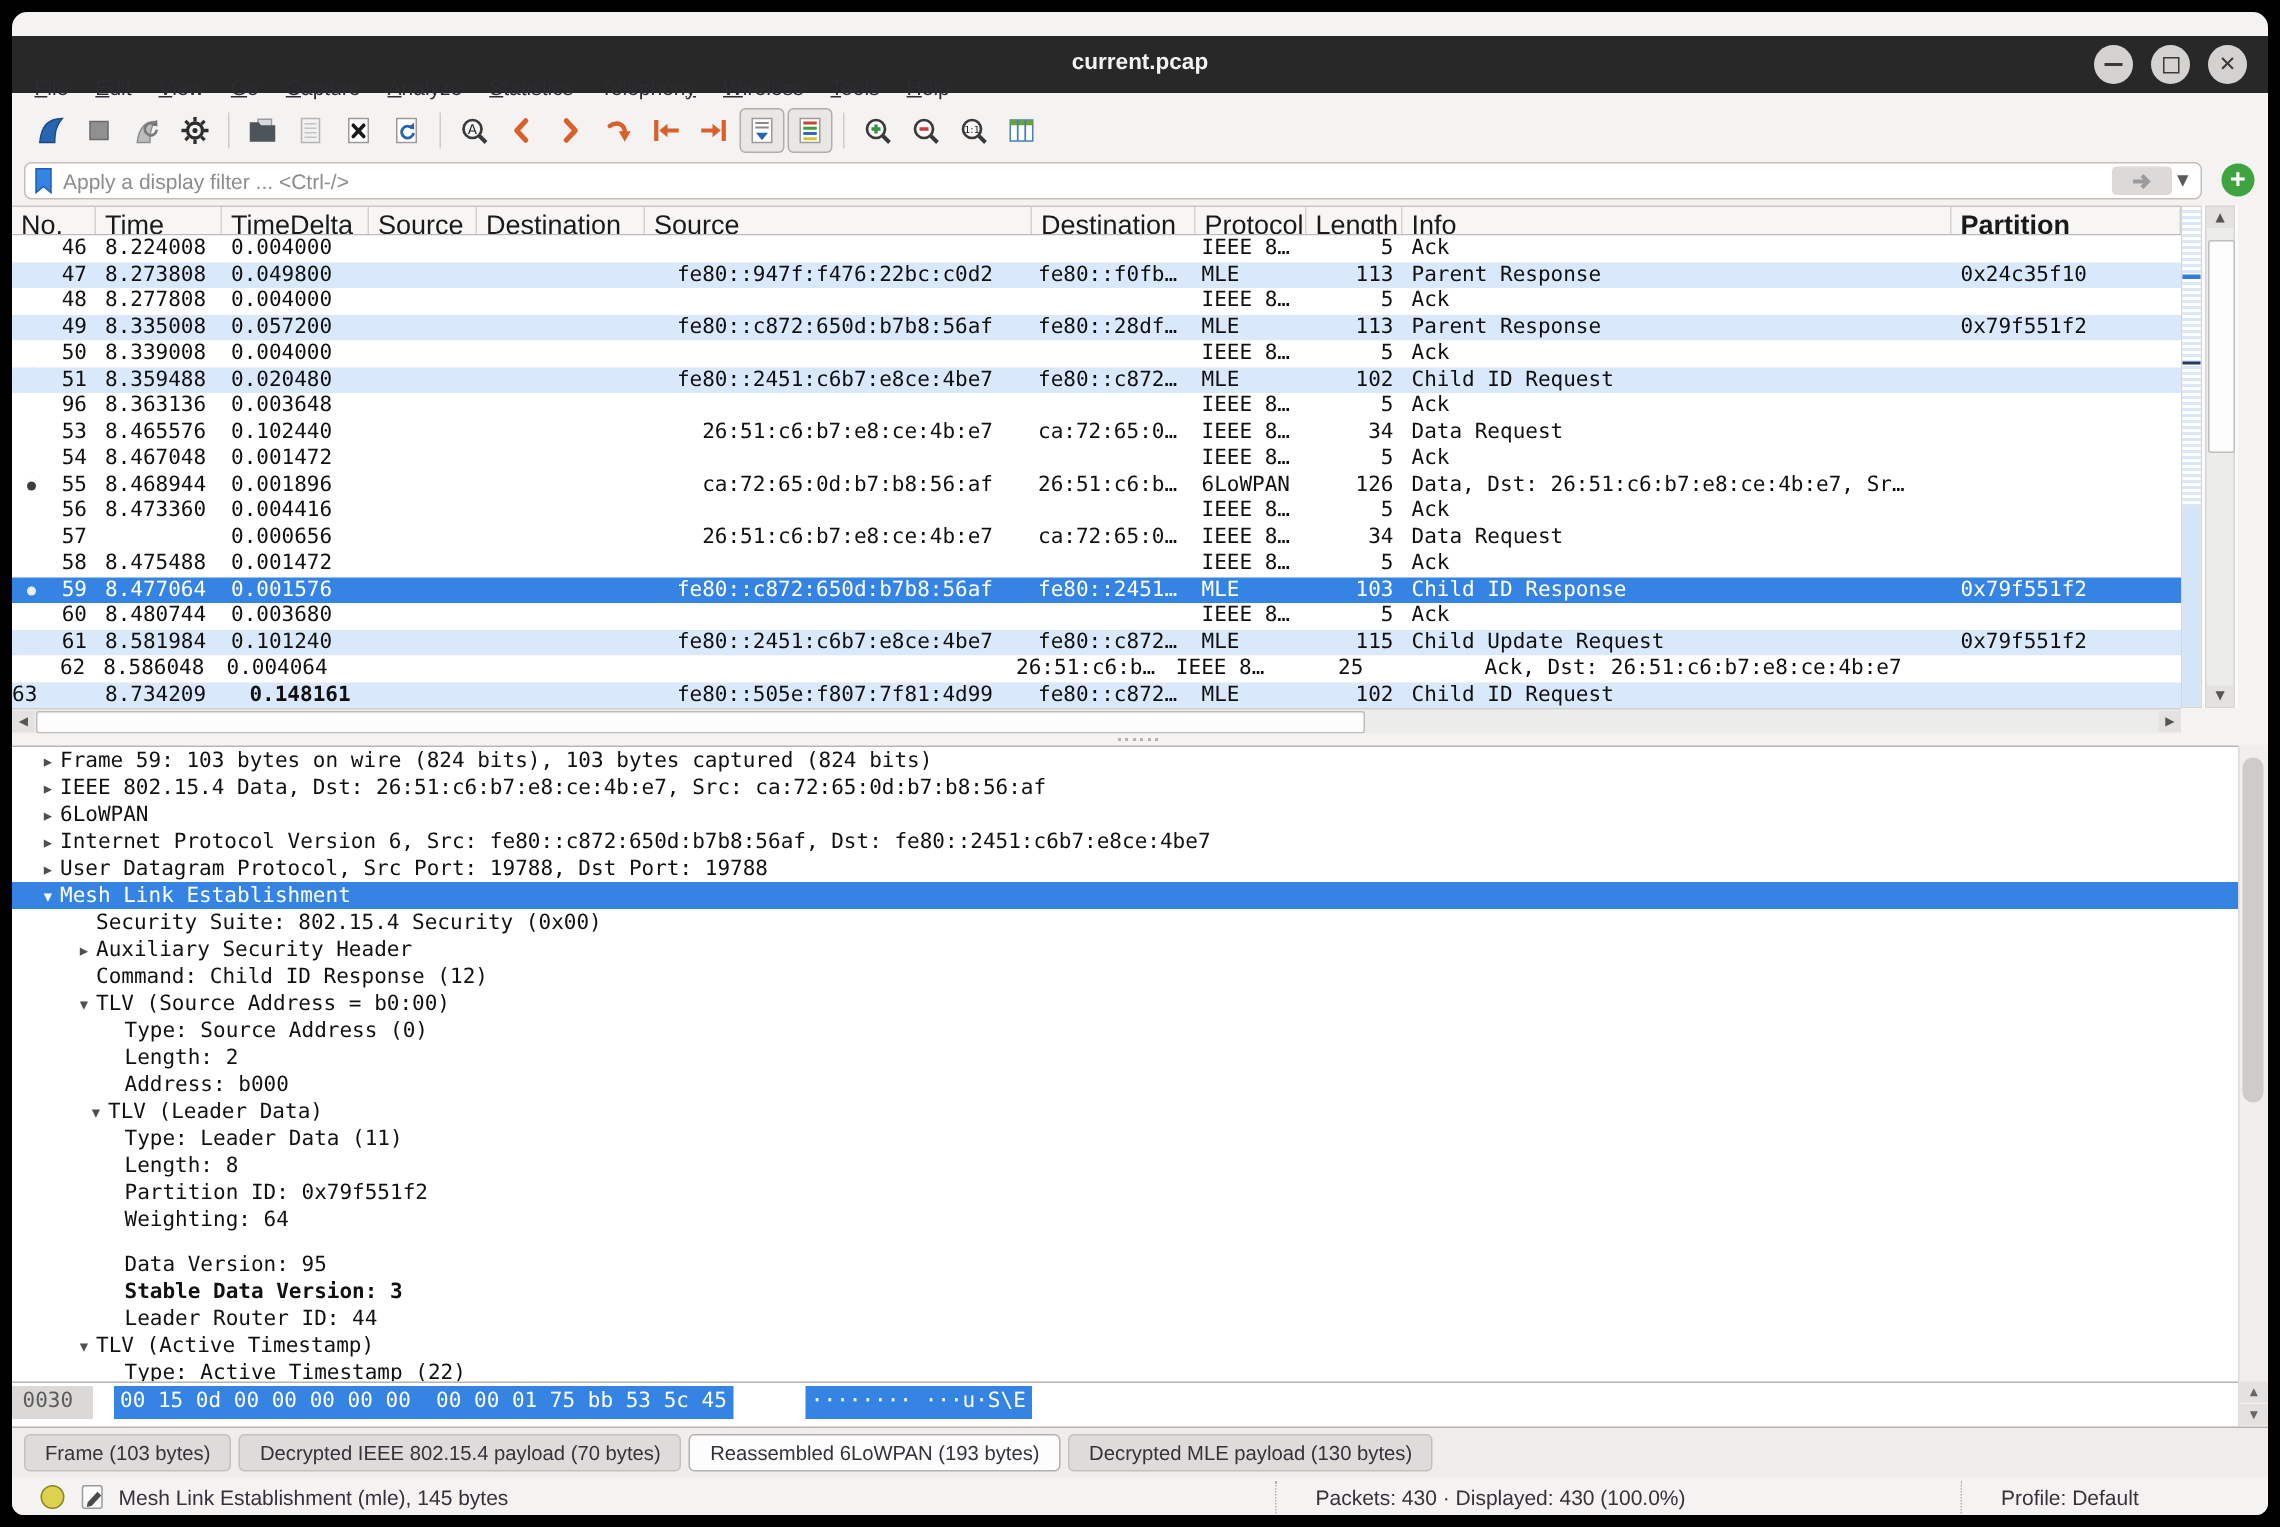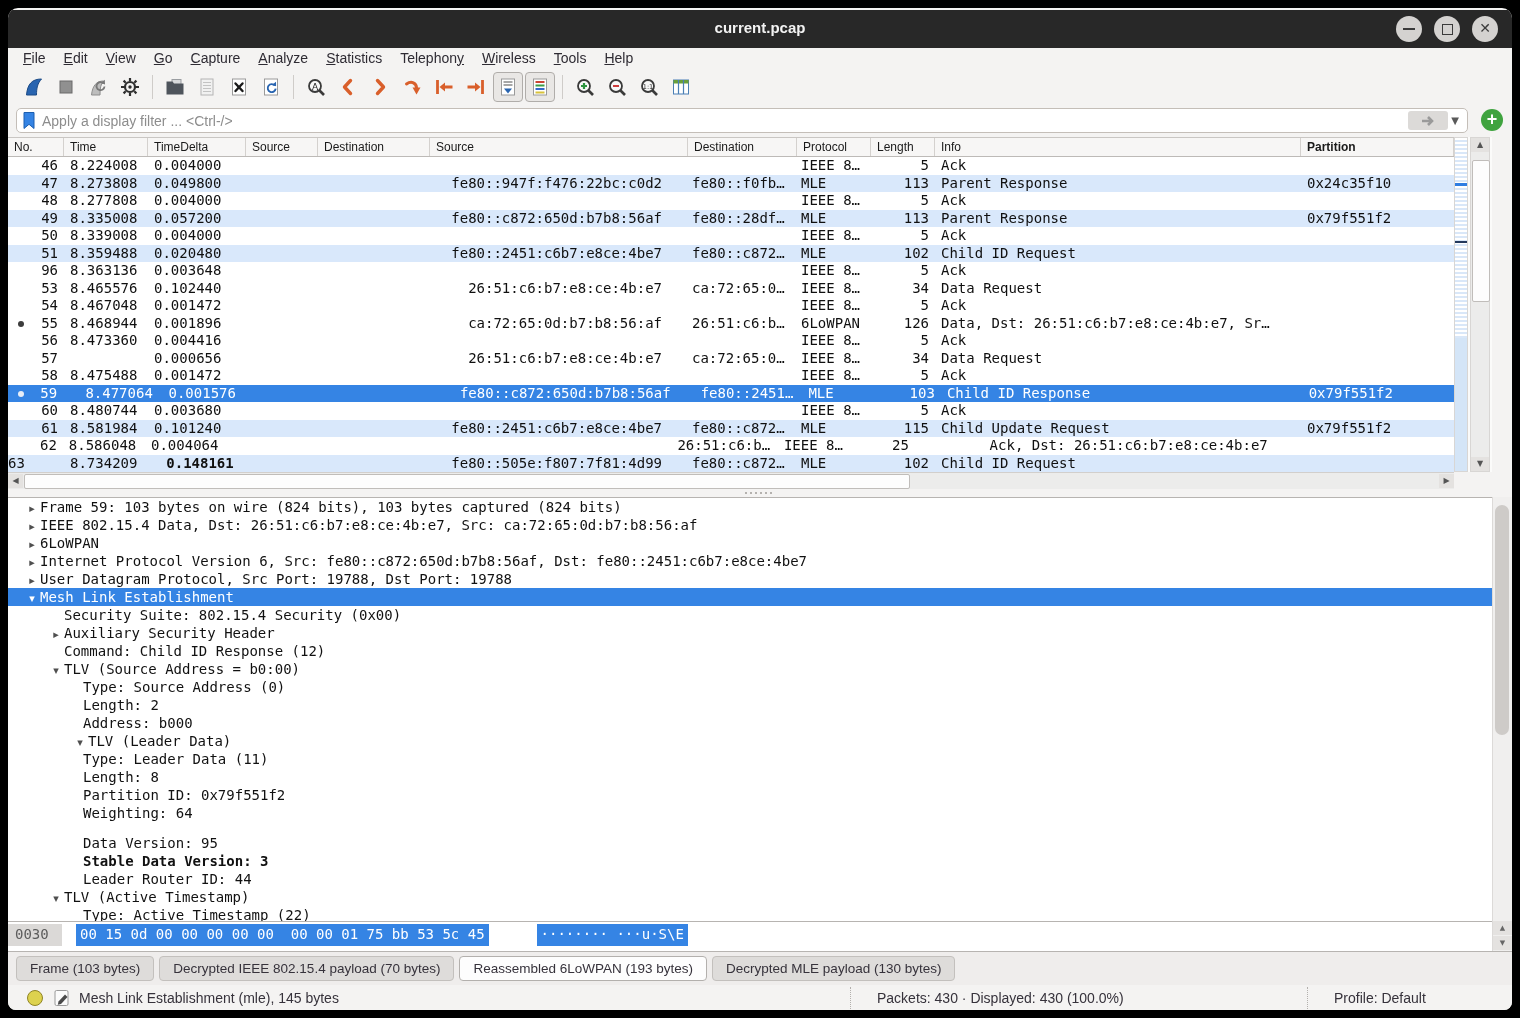--- a/index.html
+++ b/index.html
@@ -1,21 +1,21 @@
 <!DOCTYPE html>
 <html><head>
 <meta charset="utf-8">
 <style>
   html,body{margin:0;padding:0;}
   body{width:1520px;height:1018px;overflow:hidden;background:#000;
        font-family:"Liberation Sans","DejaVu Sans",sans-serif;}
   .win{position:absolute;left:8px;top:8px;width:1504px;height:1002px;
        background:#f4f3f2;border-radius:10px 10px 8px 8px;overflow:hidden;}
   
-  .titlebar{position:absolute;left:0;top:2px;width:100%;height:38px;background:#282828;}
+  .titlebar{position:absolute;left:0;top:16px;width:100%;height:38px;background:#282828;}
   .title{position:absolute;left:0;right:0;top:9px;text-align:center;color:#f2f2f2;
          font-size:15px;font-weight:bold;}
   .winbtns{position:absolute;right:14px;top:6px;display:flex;gap:12px;}
   .wbtn{width:26px;height:26px;border-radius:50%;background:#d4d2d0;position:relative;cursor:default;}
   .g-min{position:absolute;left:7px;top:12px;width:12px;height:2px;background:#3a3a3a;}
   .g-max{position:absolute;left:8px;top:8px;width:9px;height:9px;border:1.5px solid #3a3a3a;}
   .g-close{position:absolute;left:0;top:4px;width:26px;text-align:center;color:#3a3a3a;font-size:14px;}
   
   .menubar{position:absolute;left:0;top:38px;width:100%;height:23px;display:flex;
            align-items:center;padding-left:6px;box-sizing:border-box;font-size:14px;color:#2e2b33;}
@@ -35,21 +35,21 @@
   .fi-bookmark{margin:0 6px 0 5px;display:flex;}
   .fi-placeholder{color:#8d8d8d;font-size:14px;flex:1;}
   .fi-apply{width:40px;height:19px;background:#dcdad8;border-radius:3px;display:flex;
         align-items:center;justify-content:center;margin-right:3px;}
   .fi-caret{color:#5a5a5a;font-size:10px;margin-right:8px;font-family:"DejaVu Sans",sans-serif;}
   .fi-plus{position:absolute;right:9px;top:4px;width:22px;height:22px;border-radius:50%;
         background:#3fa33f;color:#fff;font-size:18px;line-height:21px;text-align:center;font-weight:bold;}
   
   .list-header{position:absolute;left:0;top:129px;width:1446px;height:20px;background:#f7f6f5;
         border-top:1px solid #c9c6c3;border-bottom:1px solid #bdbab7;box-sizing:border-box;
-        display:flex;font-size:12px;color:#1a1a1a;}
+        display:flex;font-size:18px;color:#1a1a1a;}
   .hcell{border-right:1px solid #d4d1ce;box-sizing:border-box;padding:2px 0 0 6px;
         white-space:nowrap;overflow:hidden;}
   .list-rows{position:absolute;left:0;top:149px;width:1446px;height:315px;background:#fff;
         font-family:"DejaVu Sans Mono",monospace;font-size:14px;overflow:hidden;}
   .list-rows::before{content:'';position:absolute;left:13px;top:0;bottom:0;
         border-left:1px dashed #a8a8a8;}
   .prow{display:flex;height:17.5px;line-height:17.5px;white-space:nowrap;position:relative;color:#101010;}
   .prow.b{background:#d9e8fb;}
   .prow.w{background:#ffffff;}
   .prow.sel{background:#3584e4;color:#ffffff;}
@@ -511,21 +511,21 @@
         <div class="pcell" style="width: 72px; text-align: left; padding-left: 6px;"></div>
         <div class="pcell" style="width: 112px; text-align: left; padding-left: 6px;"></div>
         <div class="pcell" style="width: 258px; text-align: right; padding-right: 26px;"></div>
         <div class="pcell" style="width: 109px; text-align: left; padding-left: 4px;"></div>
         <div class="pcell" style="width: 74px; text-align: left; padding-left: 4px;">IEEE 8…</div>
         <div class="pcell" style="width: 64px; text-align: right; padding-right: 6px;">5</div>
         <div class="pcell" style="width: 366px; text-align: left; padding-left: 6px;">Ack</div>
         <div class="pcell" style="width: 153px; text-align: left; padding-left: 6px;"></div>
       </div>
       <div class="prow sel">
-        <div class="pcell" style="width: 56px; text-align: center; padding-right: 6px; margin-left: 16px;">59</div>
+        <div class="pcell" style="width: 56px; text-align: right; padding-right: 6px;">59</div>
         <div class="pcell" style="width: 84px; text-align: left; padding-left: 6px;">8.477064</div>
         <div class="pcell" style="width: 98px; text-align: left; padding-left: 6px;">0.001576</div>
         <div class="pcell" style="width: 72px; text-align: left; padding-left: 6px;"></div>
         <div class="pcell" style="width: 112px; text-align: left; padding-left: 6px;"></div>
         <div class="pcell" style="width: 258px; text-align: right; padding-right: 26px;">fe80::c872:650d:b7b8:56af</div>
         <div class="pcell" style="width: 109px; text-align: left; padding-left: 4px;">fe80::2451…</div>
         <div class="pcell" style="width: 74px; text-align: left; padding-left: 4px;">MLE</div>
         <div class="pcell" style="width: 64px; text-align: right; padding-right: 6px;">103</div>
         <div class="pcell" style="width: 366px; text-align: left; padding-left: 6px;">Child ID Response</div>
         <div class="pcell" style="width: 153px; text-align: left; padding-left: 6px;">0x79f551f2</div>
@@ -614,21 +614,21 @@
       <div class="drow" style="padding-left: 16px;"><span class="darrow">▸</span><span>Internet Protocol Version 6, Src: fe80::c872:650d:b7b8:56af, Dst: fe80::2451:c6b7:e8ce:4be7</span></div>
       <div class="drow" style="padding-left: 16px;"><span class="darrow">▸</span><span>User Datagram Protocol, Src Port: 19788, Dst Port: 19788</span></div>
       <div class="drow sel" style="padding-left: 16px;"><span class="darrow">▾</span><span>Mesh Link Establishment</span></div>
       <div class="drow" style="padding-left: 40px;"><span class="darrow"></span><span>Security Suite: 802.15.4 Security (0x00)</span></div>
       <div class="drow" style="padding-left: 40px;"><span class="darrow">▸</span><span>Auxiliary Security Header</span></div>
       <div class="drow" style="padding-left: 40px;"><span class="darrow"></span><span>Command: Child ID Response (12)</span></div>
       <div class="drow" style="padding-left: 40px;"><span class="darrow">▾</span><span>TLV (Source Address = b0:00)</span></div>
       <div class="drow" style="padding-left: 59px;"><span class="darrow"></span><span>Type: Source Address (0)</span></div>
       <div class="drow" style="padding-left: 59px;"><span class="darrow"></span><span>Length: 2</span></div>
       <div class="drow" style="padding-left: 59px;"><span class="darrow"></span><span>Address: b000</span></div>
-      <div class="drow" style="padding-left: 64px;"><span class="darrow">▾</span><span>TLV (Leader Data)</span></div>
+      <div class="drow" style="padding-left: 48px;"><span class="darrow">▾</span><span>TLV (Leader Data)</span></div>
       <div class="drow" style="padding-left: 59px;"><span class="darrow"></span><span>Type: Leader Data (11)</span></div>
       <div class="drow" style="padding-left: 59px;"><span class="darrow"></span><span>Length: 8</span></div>
       <div class="drow" style="padding-left: 59px;"><span class="darrow"></span><span>Partition ID: 0x79f551f2</span></div>
       <div class="drow" style="padding-left: 59px;"><span class="darrow"></span><span>Weighting: 64</span></div>
       <div class="drow" style="padding-left: 59px; margin-top: 12px;"><span class="darrow"></span><span>Data Version: 95</span></div>
       <div class="drow" style="padding-left: 59px; font-weight: bold;"><span class="darrow"></span><span>Stable Data Version: 3</span></div>
       <div class="drow" style="padding-left: 59px;"><span class="darrow"></span><span>Leader Router ID: 44</span></div>
       <div class="drow" style="padding-left: 40px;"><span class="darrow">▾</span><span>TLV (Active Timestamp)</span></div>
       <div class="drow" style="padding-left: 59px;"><span class="darrow"></span><span>Type: Active Timestamp (22)</span></div>
       <div class="drow" style="padding-left: 59px;"><span class="darrow"></span><span>Length: 8</span></div>

